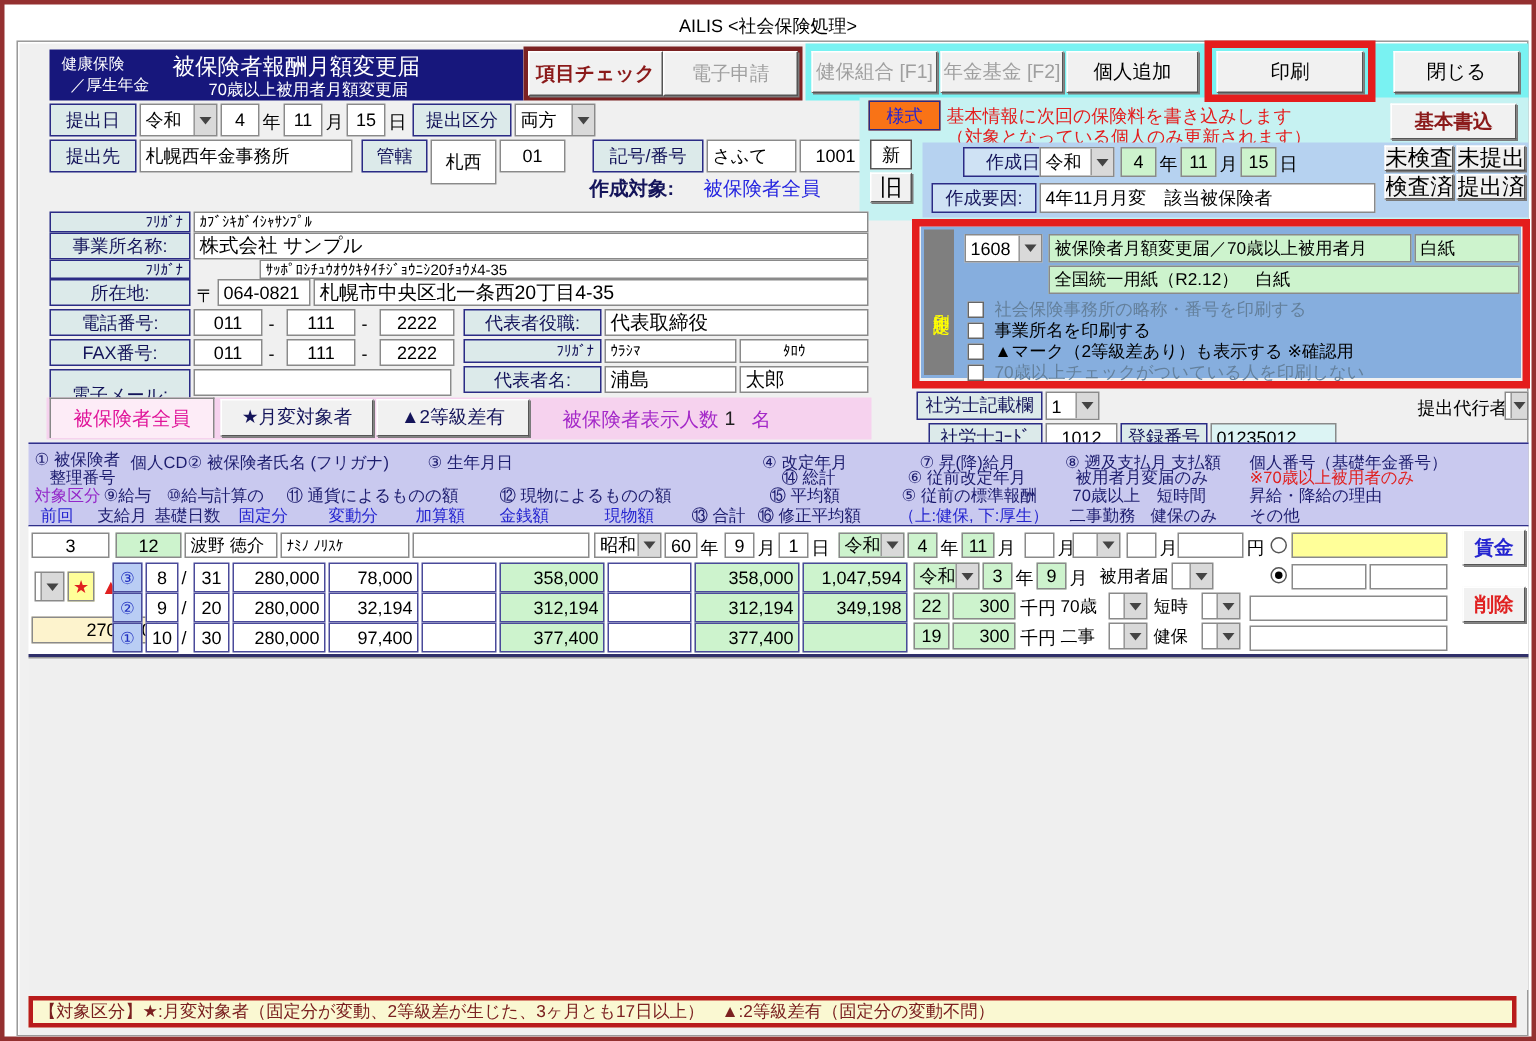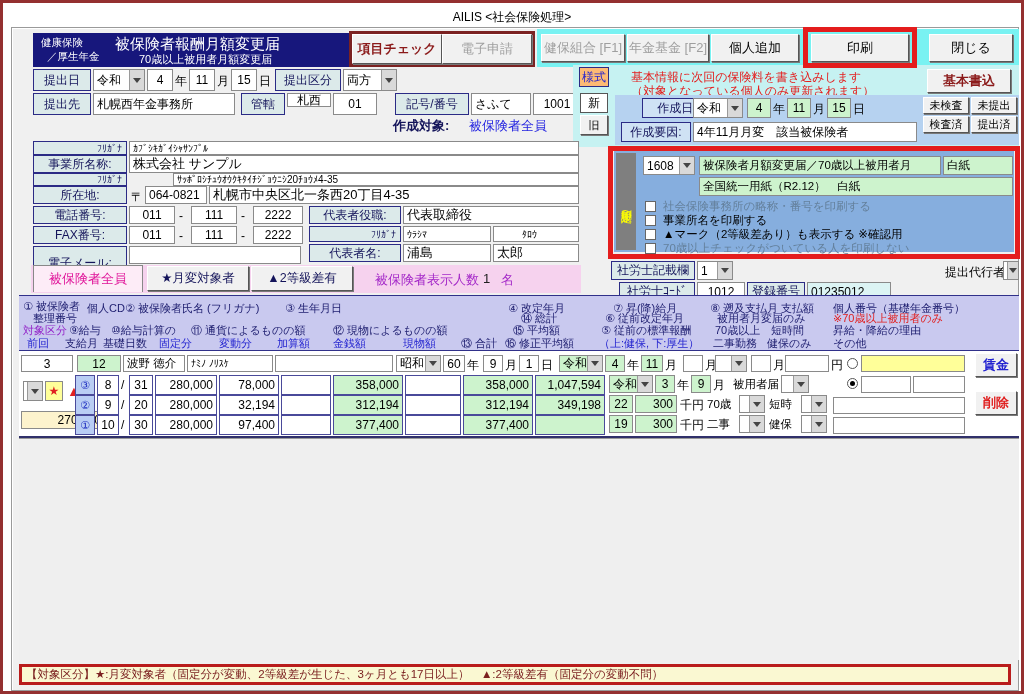--- a/index.html
+++ b/index.html
@@ -18,21 +18,21 @@
   .fld.cyanbg { background:#dcf4f4; }
   .fld.rt { justify-content:flex-end; }
   .fld.ct { justify-content:center; }
   .fld.sm { font-size:10px; }
   .dd { position:absolute; display:flex; align-items:center; background:#fff; border:1px solid #8a8a8a; font-size:12px; padding:0 0 0 3px; white-space:nowrap; overflow:hidden; }
   .dd.grn { background:#cdf3cd; }
   .dd .arr { margin-left:auto; align-self:stretch; width:15px; background:#d9d9d9; border-left:1px solid #9a9a9a; display:flex; align-items:center; justify-content:center; }
   .dd .arr::after { content:""; width:0; height:0; border-left:4px solid transparent; border-right:4px solid transparent; border-top:5px solid #444; }
   .btn { position:absolute; display:flex; align-items:center; justify-content:center; background:#f1f1f1; border:1px solid #555; border-top-color:#fff; border-left-color:#fff; box-shadow:1px 1px 0 #7a7a7a; font-size:13px; color:#000; cursor:default; white-space:nowrap; overflow:hidden; }
   .btn.dis { color:#9f9f9f; }
-  .btn.sm { font-size:11px; }
+  .btn.sm { font-size:15px; }
   .cb { position:absolute; width:11px; height:11px; background:#fff; border:1px solid #666; }
   .radio { position:absolute; width:11px; height:11px; background:#fff; border:1px solid #555; border-radius:50%; }
   .radio.sel::after { content:""; position:absolute; left:2px; top:2px; width:5px; height:5px; background:#000; border-radius:50%; }
   .hdr-t { position:absolute; font-size:11px; color:#1c1c6e; white-space:nowrap; }
   .hdr-t.blue { color:#2525d0; }
   .hdr-t.viol { color:#9326c9; }
   .hdr-t.red { color:#e02020; }
   .annot { position:absolute; border:5px solid #e41d1d; pointer-events:none; z-index:50; }
   .navybox { position:absolute; left:30px; top:30px; width:316px; height:34px; background:#17177c; color:#fff; }
   .cyanstrip { position:absolute; left:534px; top:26px; width:482px; height:38px; background:#79f2f2; }
@@ -93,30 +93,30 @@
   <div class="t" style="left:256px;top:70px;">日</div>
   <div class="lbl" style="left:272px;top:66px;width:66px;height:22px;">提出区分</div>
   <div class="dd" style="left:340px;top:66px;width:54px;height:22px;">
       <span>両方</span>
       <span class="arr"></span>
     </div>
 
   <div class="lbl" style="left:30px;top:90px;width:58px;height:22px;">提出先</div>
   <div class="fld" style="left:90px;top:90px;width:142px;height:22px;">札幌西年金事務所</div>
   <div class="lbl" style="left:238px;top:90px;width:44px;height:22px;">管轄</div>
-  <div class="fld ct" style="left:284px;top:90px;width:44px;height:14px;">札西</div>
+  <div class="fld ct" style="left:284px;top:90px;width:44px;height:30px;">札西</div>
   <div class="fld ct" style="left:330px;top:90px;width:44px;height:22px;">01</div>
   <div class="lbl" style="left:392px;top:90px;width:74px;height:22px;">記号/番号</div>
   <div class="fld" style="left:468px;top:90px;width:60px;height:22px;">さふて</div>
   <div class="fld ct" style="left:530px;top:90px;width:48px;height:22px;">1001</div>
   <div class="t" style="left:390px;top:114px;font-size:13px;color:#14145a;font-weight:bold;">作成対象:</div>
   <div class="t" style="left:466px;top:114px;font-size:13px;color:#2424e0;">被保険者全員</div>
 
   <div class="cyanpanel"></div>
-  <div class="lbl" style="left:576px;top:64px;width:30px;height:20px;background:#fdba74;color:#2424d0;">様式</div>
+  <div class="lbl" style="left:576px;top:64px;width:48px;height:20px;background:#f97316;color:#2424d0;">様式</div>
   <div class="fld ct" style="left:577px;top:90px;width:28px;height:20px;border-color:#555;">新</div>
   <div class="btn sm" style="left:577px;top:112px;width:28px;height:20px;">旧</div>
 
   <div class="t" style="left:628px;top:66px;color:#e41d1d;font-size:12px;">基本情報に次回の保険料を書き込みします</div>
   <div class="t" style="left:628px;top:80px;color:#e41d1d;font-size:12px;">（対象となっている個人のみ更新されます）</div>
   <div class="btn" style="left:924px;top:66px;width:84px;height:24px;color:#8b1a1a;font-weight:bold;">基本書込</div>
 
   <div class="bluepanel"></div>
   <div class="lbl blue" style="left:618px;top:95px;width:70px;height:20px;margin-left:21px;">作成日:</div>
   <div class="dd" style="left:690px;top:95px;width:50px;height:20px;">

